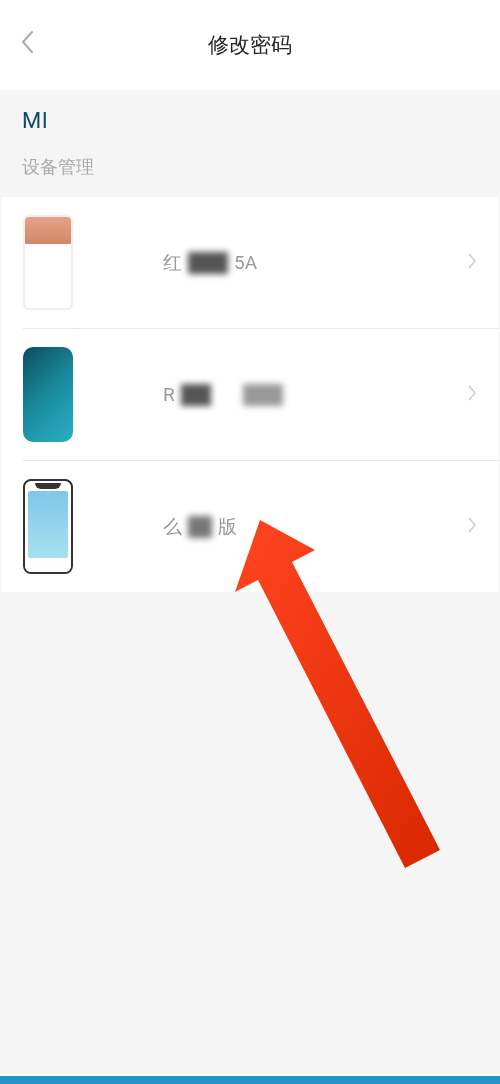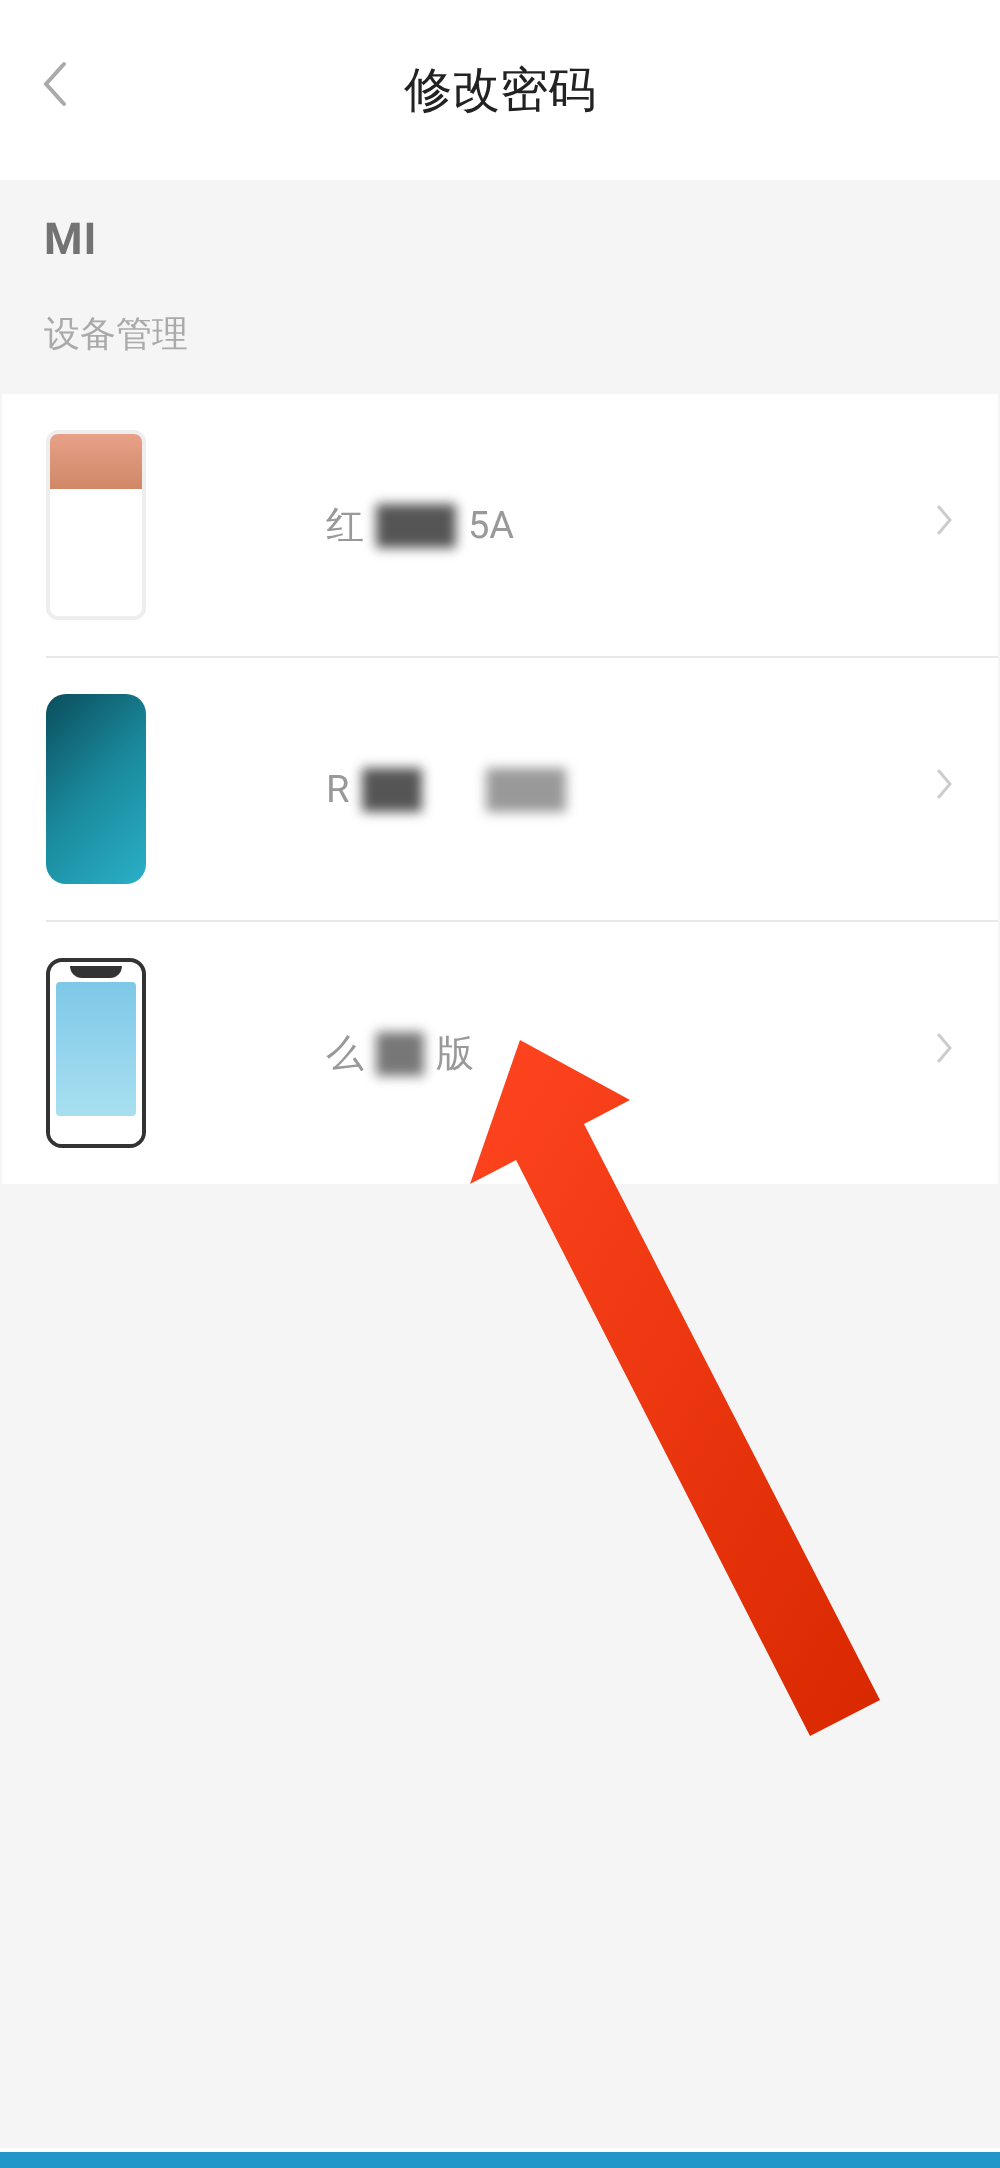--- a/index.html
+++ b/index.html
@@ -20,32 +20,32 @@
     }
     .back-chevron {
       position: absolute;
       left: 20px;
       color: #999;
       font-size: 24px;
     }
     .header-title {
       width: 100%;
       text-align: center;
-      font-size: 24px;
+      font-size: 21px;
       color: #222;
     }
     .brand-section {
       padding: 18px 22px 10px;
       display: flex;
       align-items: center;
       gap: 10px;
     }
     .logo {
-      color: #737373;
-      font-weight: bold;
+      color: #0c4a6e;
+      font-weight: normal;
       font-size: 22px;
       letter-spacing: 0.5px;
     }
     .logo-text {
       color: #ff6700;
       font-size: 21px;
       font-weight: 500;
     }
     .section-label {
       padding: 12px 22px 18px;

